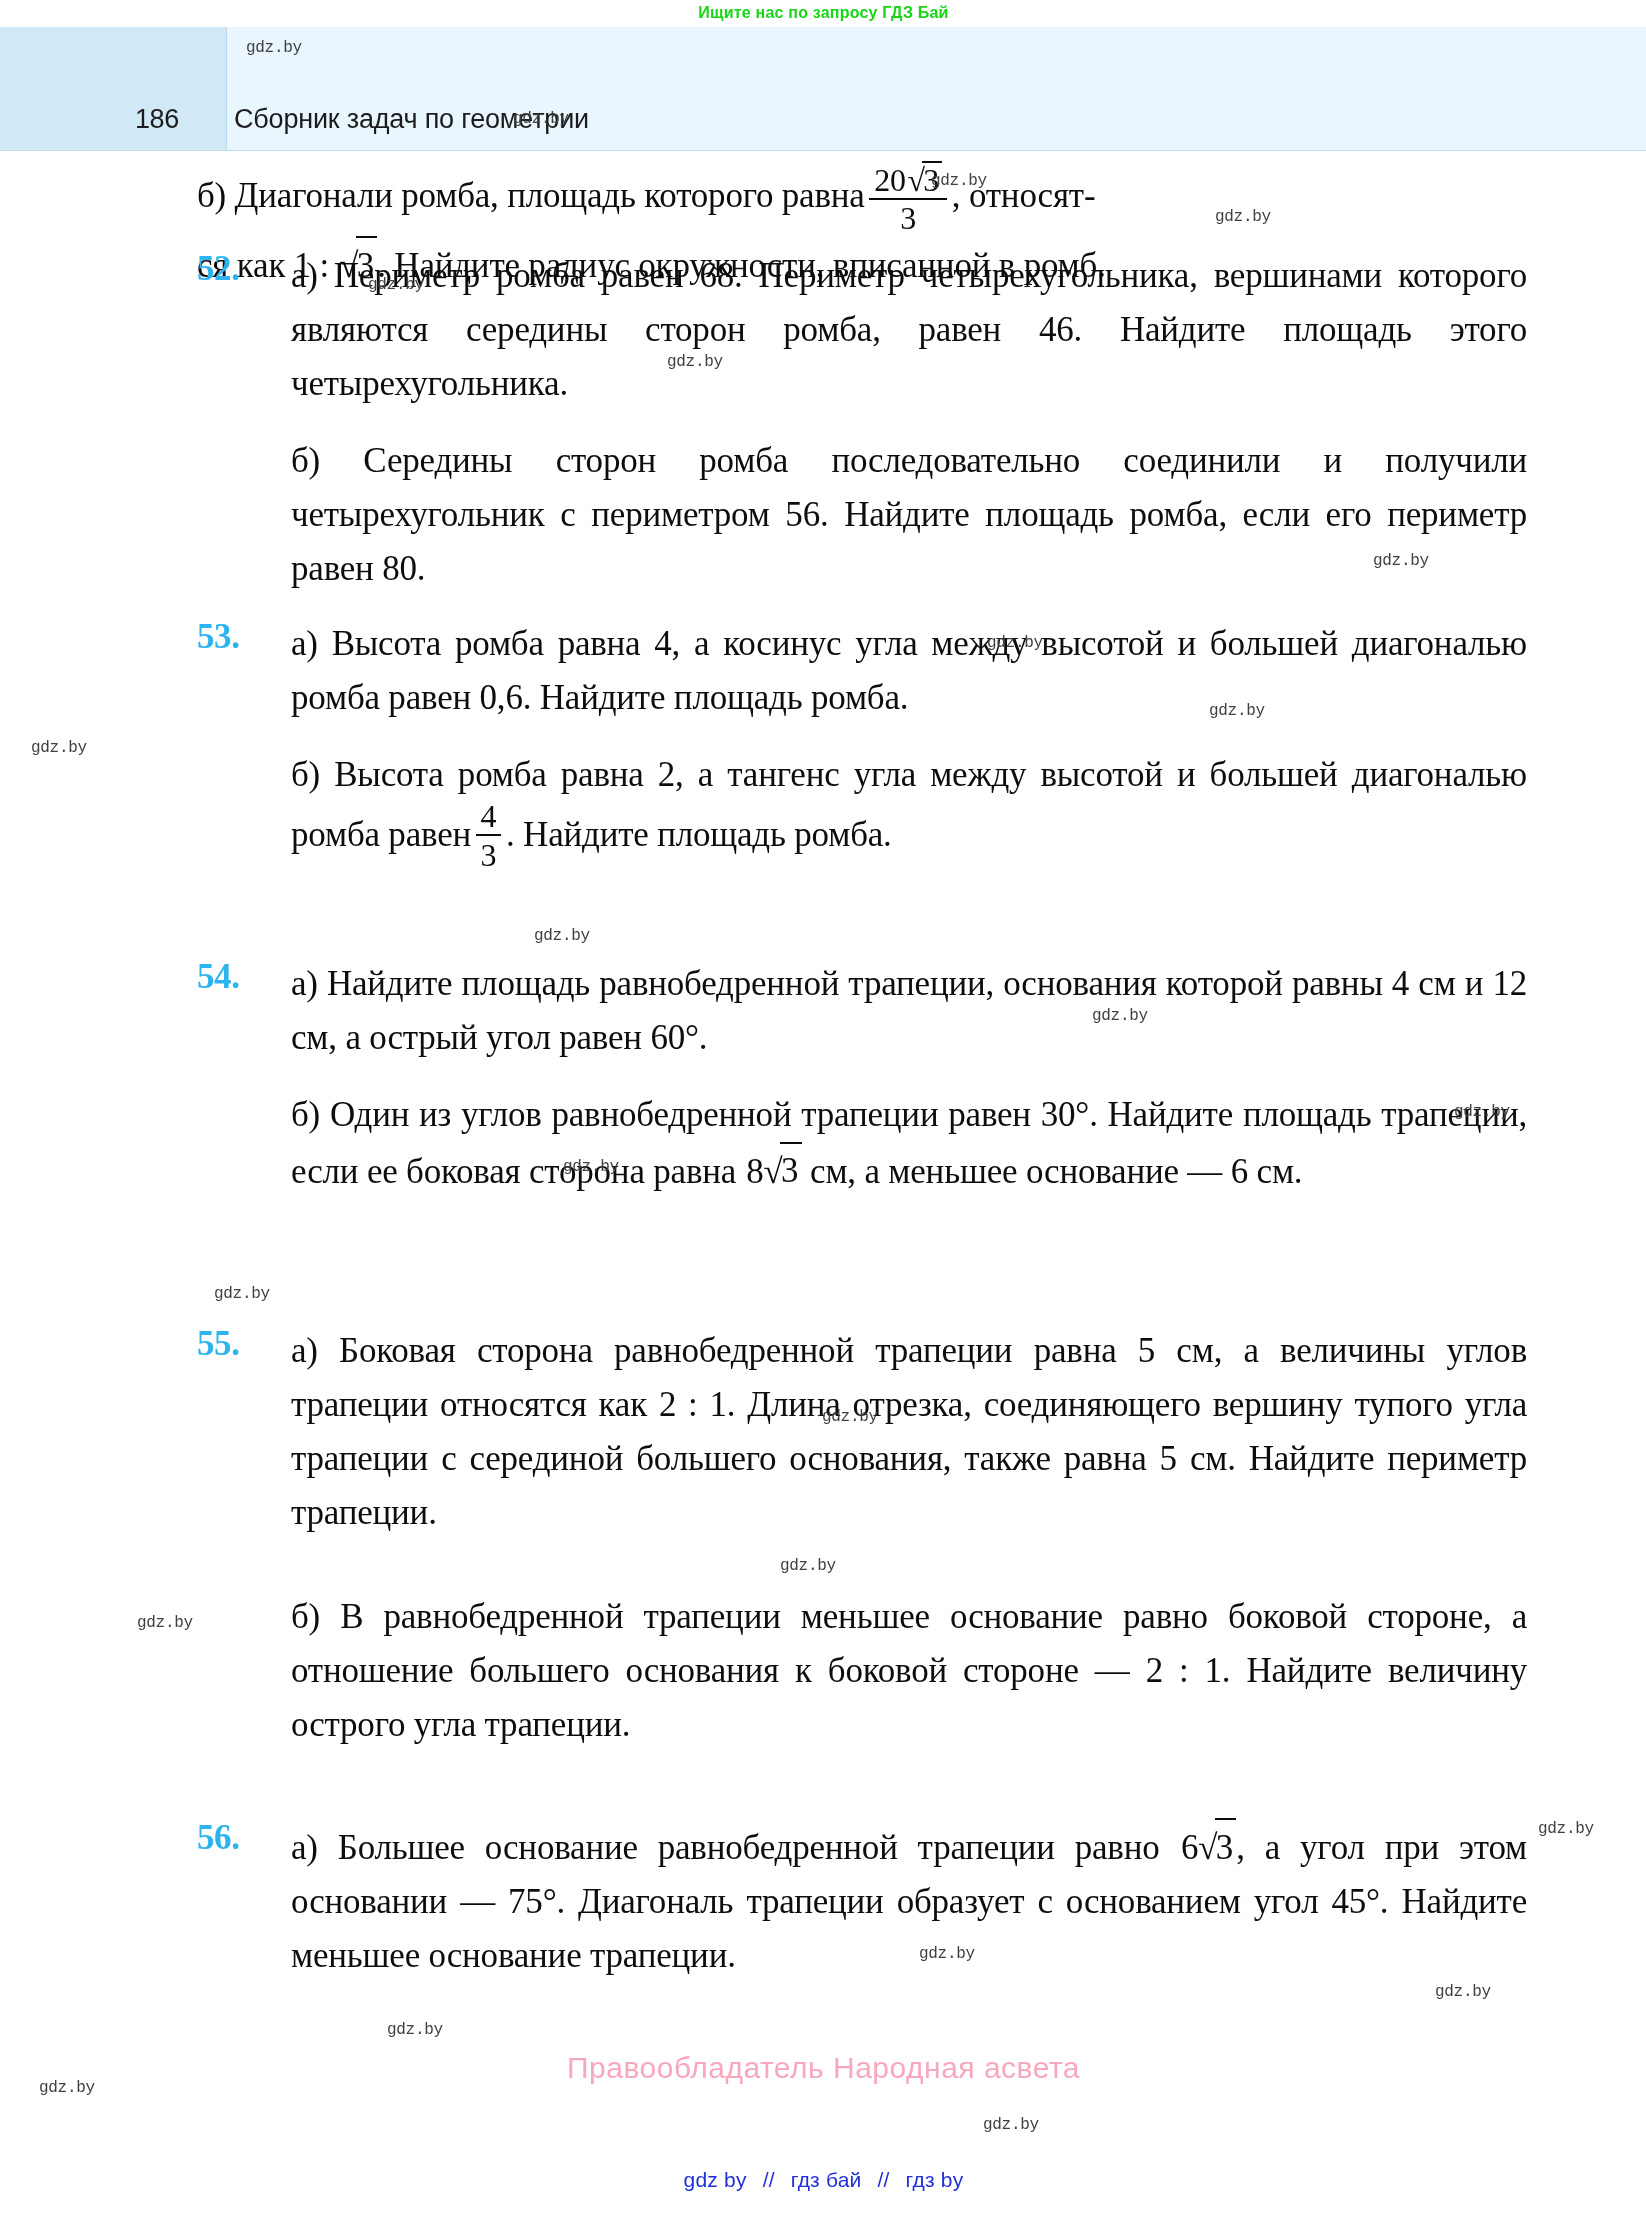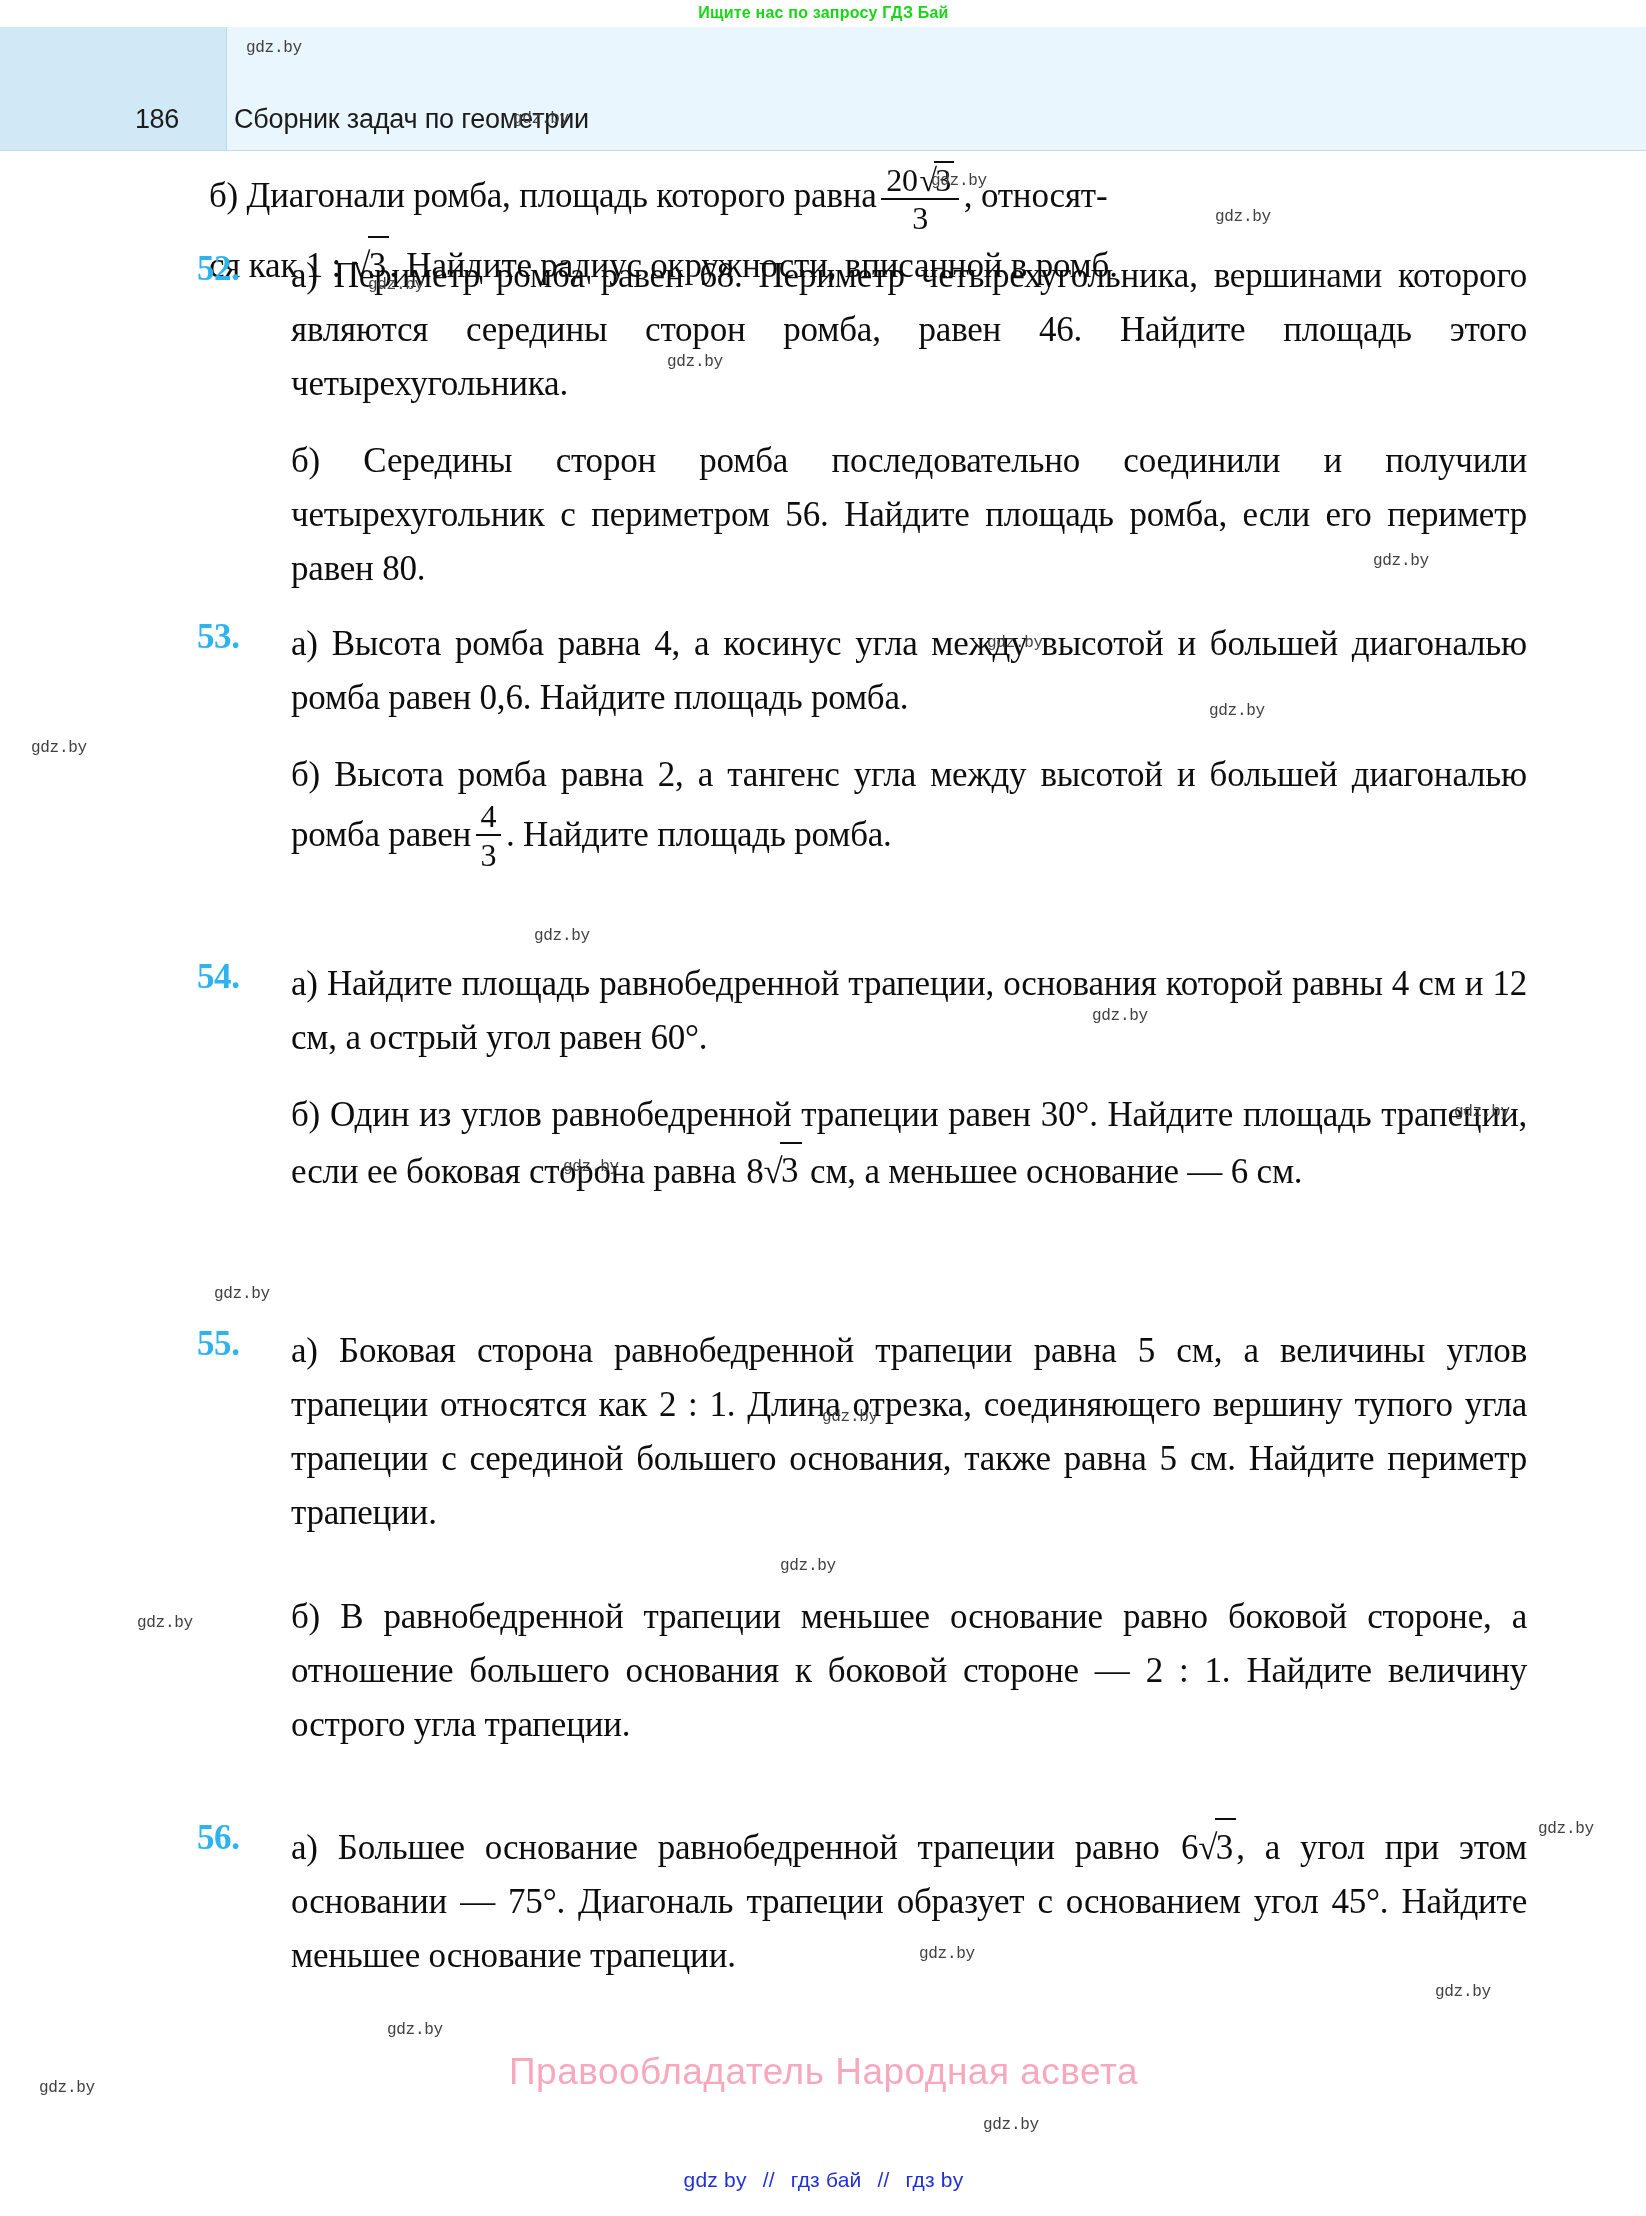--- a/index.html
+++ b/index.html
@@ -155,21 +155,21 @@
   }
 
   
   .rights-stamp {
     position: absolute;
     left: 0;
     top: 2051px;
     width: 1647px;
     text-align: center;
     font-family: "Liberation Sans", sans-serif;
-    font-size: 37px;
+    font-size: 30px;
     color: #f7a8bd;
     letter-spacing: 0.5px;
   }
 
   
   .site-links {
     position: absolute;
     left: 0;
     top: 2168px;
     width: 1647px;
@@ -190,21 +190,21 @@
 
 <div class="header-band">
   <div class="header-rail"></div>
   <div class="page-number">186</div>
   <div class="running-head">Сборник задач по геометрии</div>
 </div>
 
 <div class="page-body">
 
   <div class="problem" style="top: 11.3px;">
-    <div class="problem-body" style="margin-left:12px; width:1330px;">
+    <div class="problem-body" style="margin-left:0; width:1330px;">
       <p class="para"><span>б) Диагонали ромба, площадь которого равна</span><span class="frac"><span class="num"><span>20</span><span class="sqrt"><span class="radical">√</span><span class="radicand">3</span></span></span><span class="den">3</span></span><span>, относят-</span></p>
       <p class="para no-just" style="margin-top:0;"><span>ся как 1 :</span> <span class="sqrt"><span class="radical">√</span><span class="radicand">3</span></span><span>. Найдите радиус окружности, вписанной в ромб.</span></p>
     </div>
   </div>
 
   <div class="problem" style="top: 98px;">
     <div class="problem-number">52.</div>
     <div class="problem-body">
       <p class="para">а) Периметр ромба равен 68. Периметр четырехугольника, вершинами которого являются середины сторон ромба, равен 46. Найдите площадь этого четырехугольника.</p>
       <p class="para" style="margin-top:22.6px;">б) Середины сторон ромба последовательно соединили и получили четырехугольник с периметром 56. Найдите площадь ромба, если его периметр равен 80.</p>

